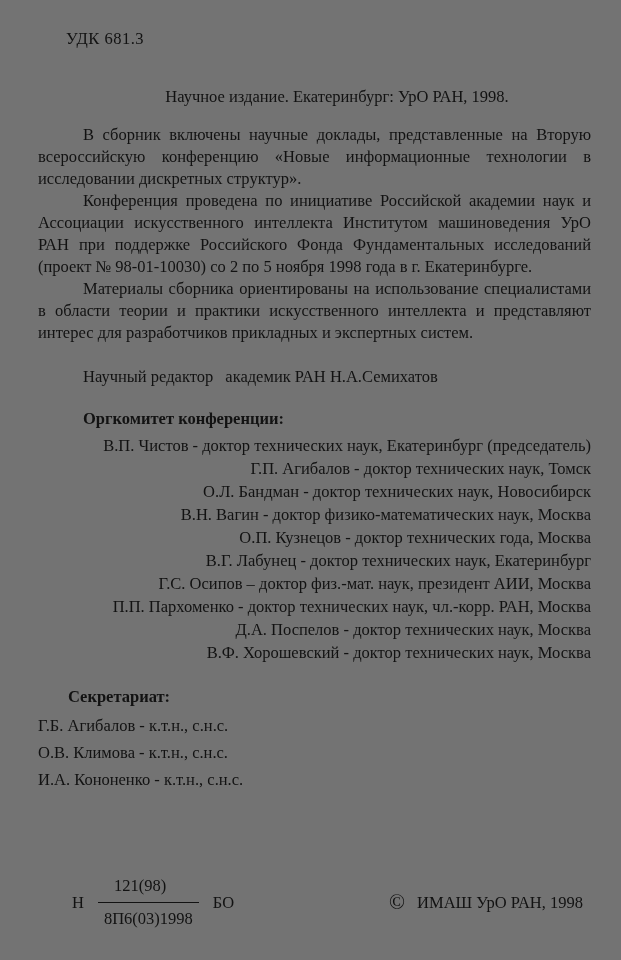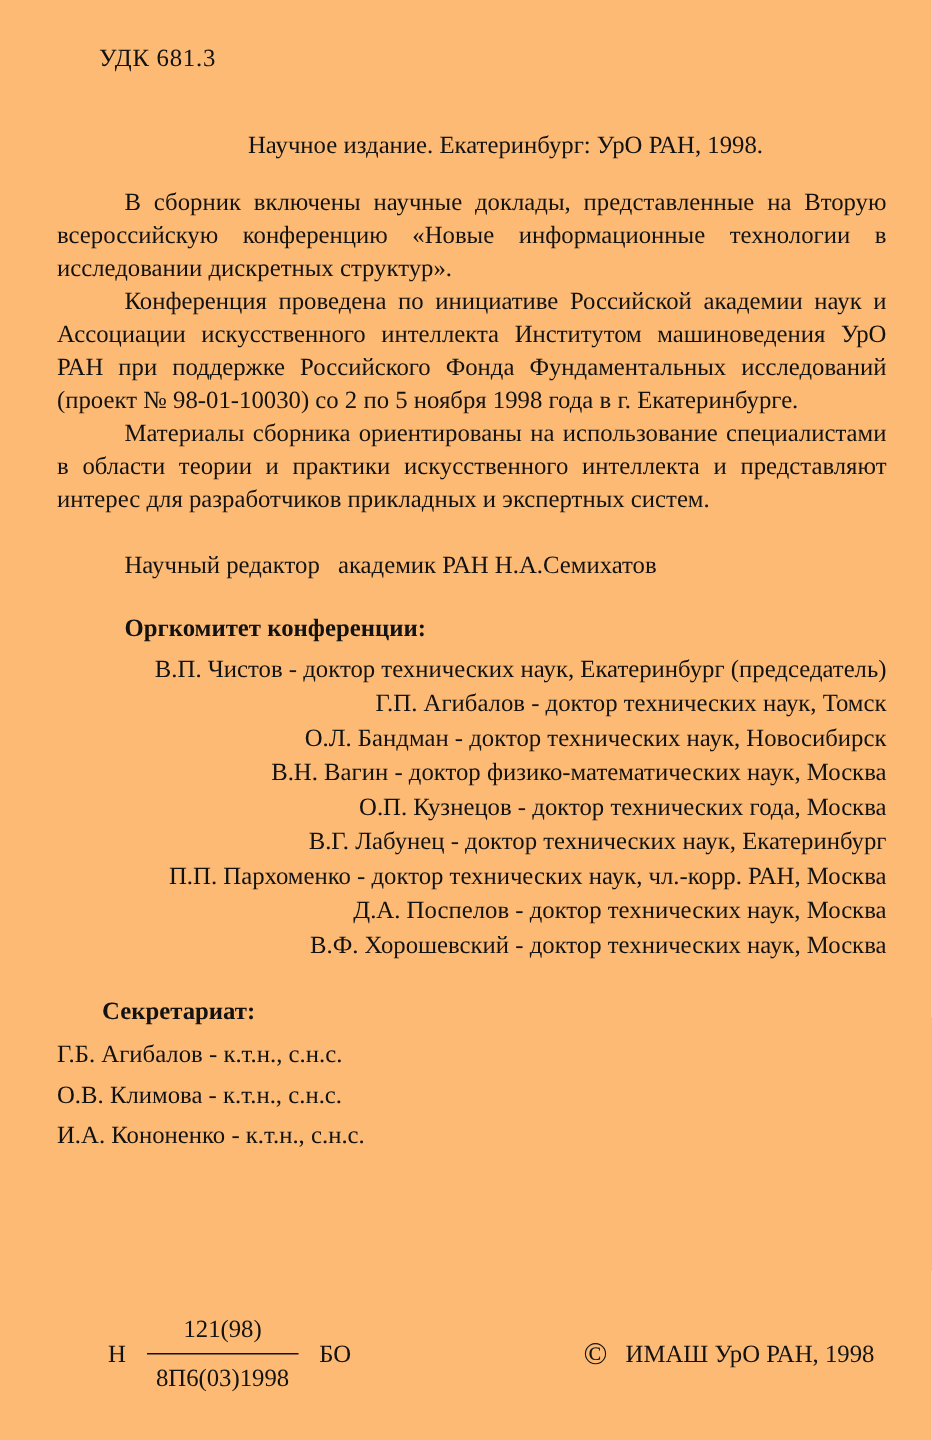--- a/index.html
+++ b/index.html
@@ -5,21 +5,21 @@
   html, body {
     margin: 0;
     padding: 0;
     background: #e8e8e8;
   }
   .page {
     position: relative;
     width: 621px;
     height: 960px;
     margin: 0 auto;
-    background: #fdba74;
+    background: #737373;
     color: #121212;
     font-family: "Liberation Serif", "DejaVu Serif", serif;
     font-size: 16.5px;
     line-height: 22px;
     box-sizing: border-box;
     padding: 28px 30px 24px 38px;
     overflow: hidden;
   }
   .udk {
     margin-left: 28px;
@@ -79,21 +79,20 @@
     align-items: center;
   }
   .catalog-mark {
     display: flex;
     align-items: center;
     margin-left: 34px;
   }
   .catalog-prefix { margin-right: 14px; }
   .fraction {
     display: inline-block;
-    text-align: center;
   }
   .fraction .numerator {
     padding: 0 16px 5px 16px;
     border-bottom: 1.6px solid #121212;
   }
   .fraction .denominator {
     padding: 5px 6px 0 6px;
   }
   .catalog-suffix { margin-left: 14px; }
   .copyright-line {
@@ -130,20 +129,21 @@
 
   <div class="committee-heading">Оргкомитет конференции:</div>
 
   <div class="committee">
     <div class="member">В.П. Чистов - доктор технических наук, Екатеринбург (председатель)</div>
     <div class="member">Г.П. Агибалов - доктор технических наук, Томск</div>
     <div class="member">О.Л. Бандман - доктор технических наук, Новосибирск</div>
     <div class="member">В.Н. Вагин - доктор физико-математических наук, Москва</div>
     <div class="member">О.П. Кузнецов - доктор технических года, Москва</div>
     <div class="member">В.Г. Лабунец - доктор технических наук, Екатеринбург</div>
+    <div class="member">Г.С. Осипов – доктор физ.-мат. наук, президент АИИ, Москва</div>
     <div class="member">П.П. Пархоменко - доктор технических наук, чл.-корр. РАН, Москва</div>
     <div class="member">Д.А. Поспелов - доктор технических наук, Москва</div>
     <div class="member">В.Ф. Хорошевский - доктор технических наук, Москва</div>
   </div>
 
   <div class="secretariat-heading">Секретариат:</div>
 
   <div class="secretariat">
     <div class="member">Г.Б. Агибалов - к.т.н., с.н.с.</div>
     <div class="member">О.В. Климова - к.т.н., с.н.с.</div>

